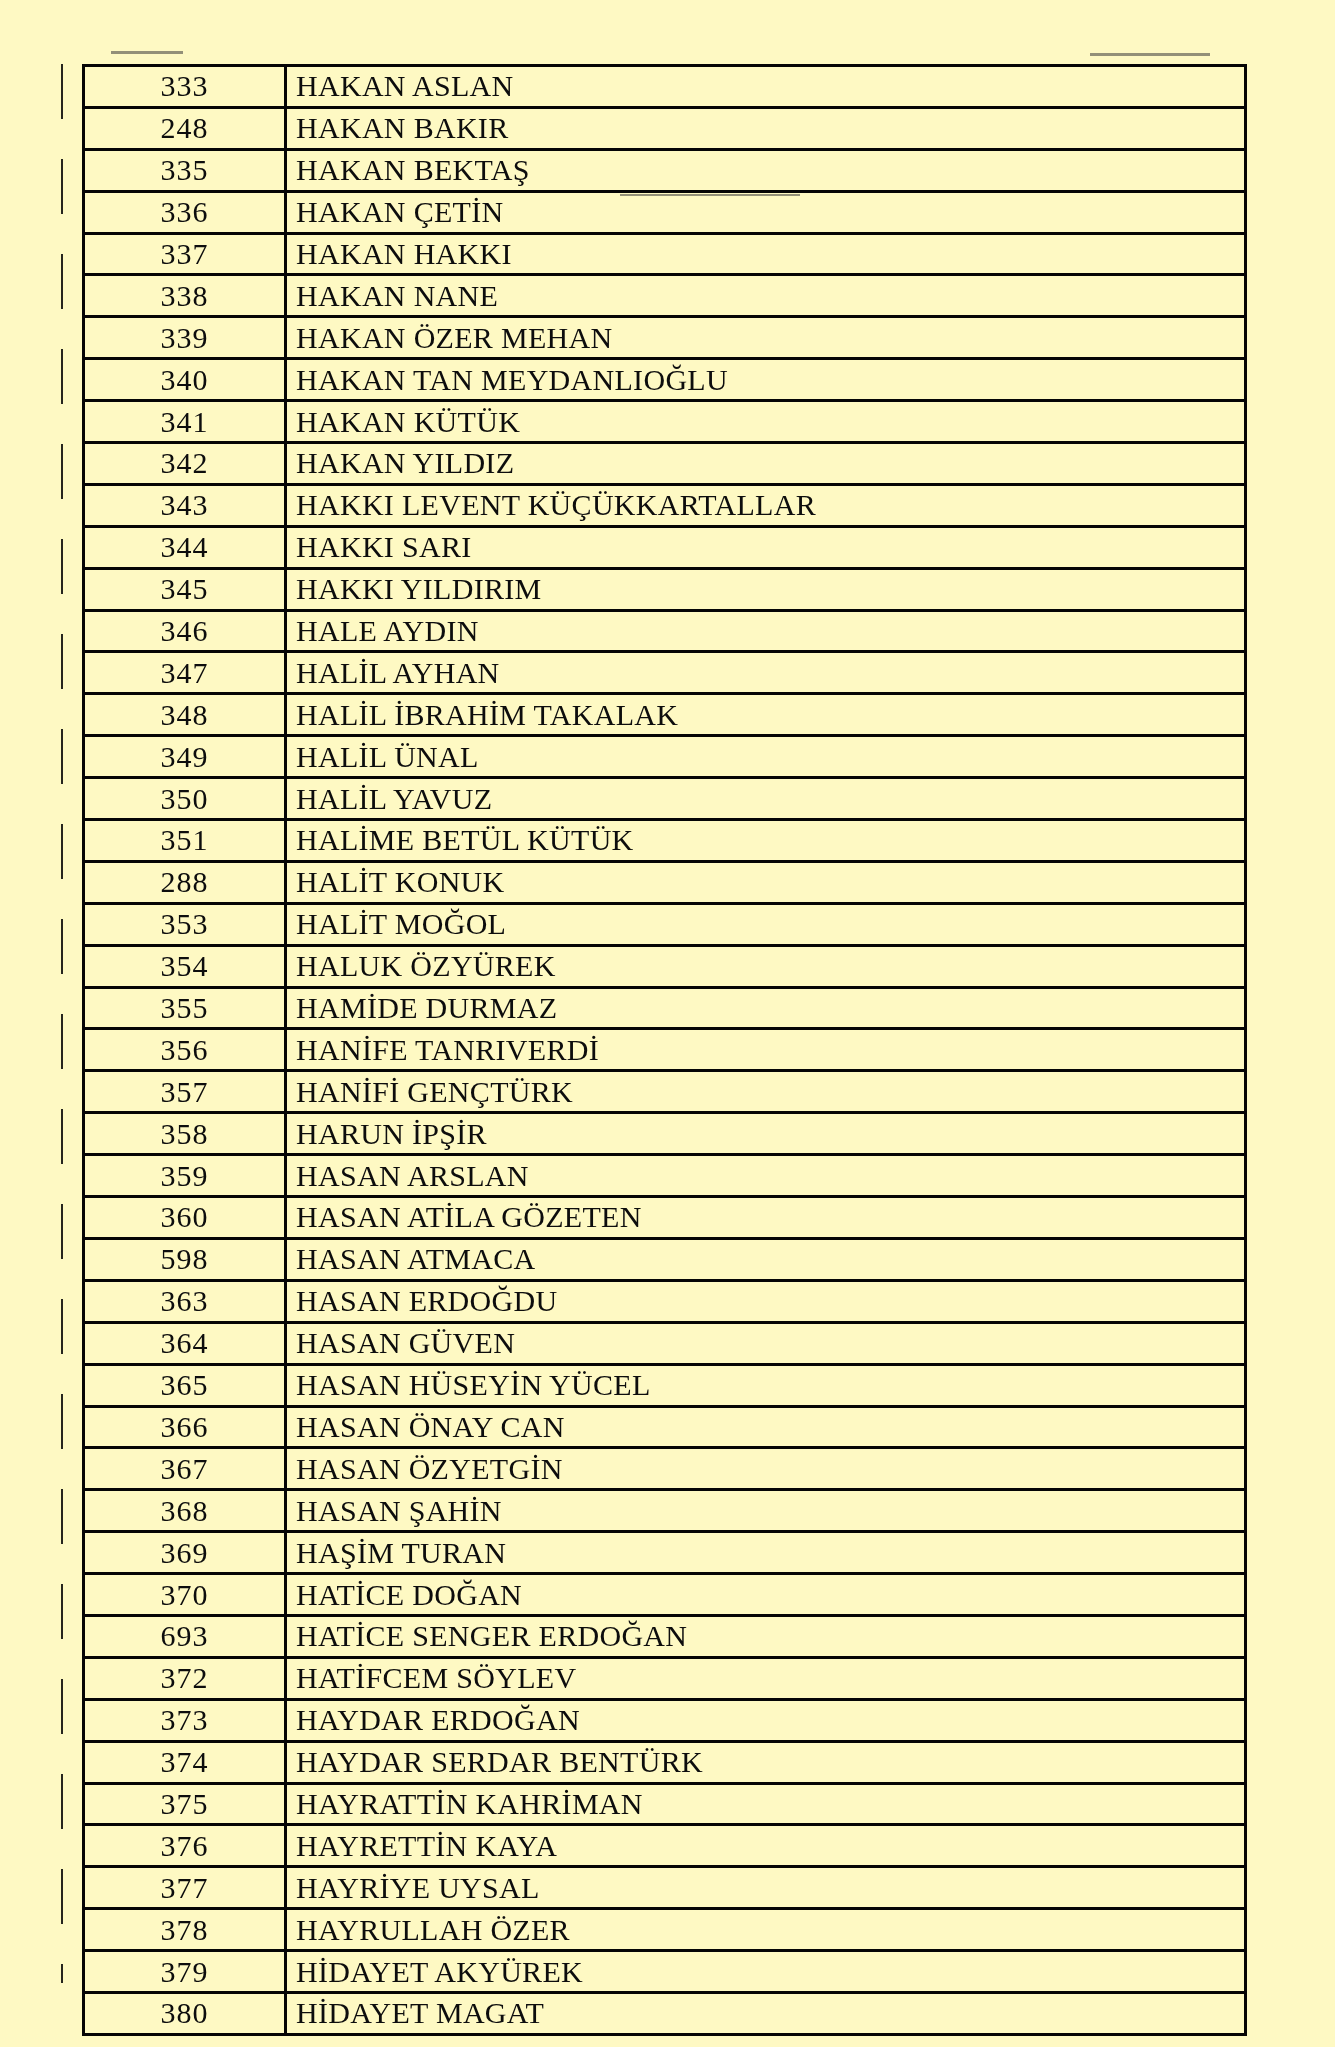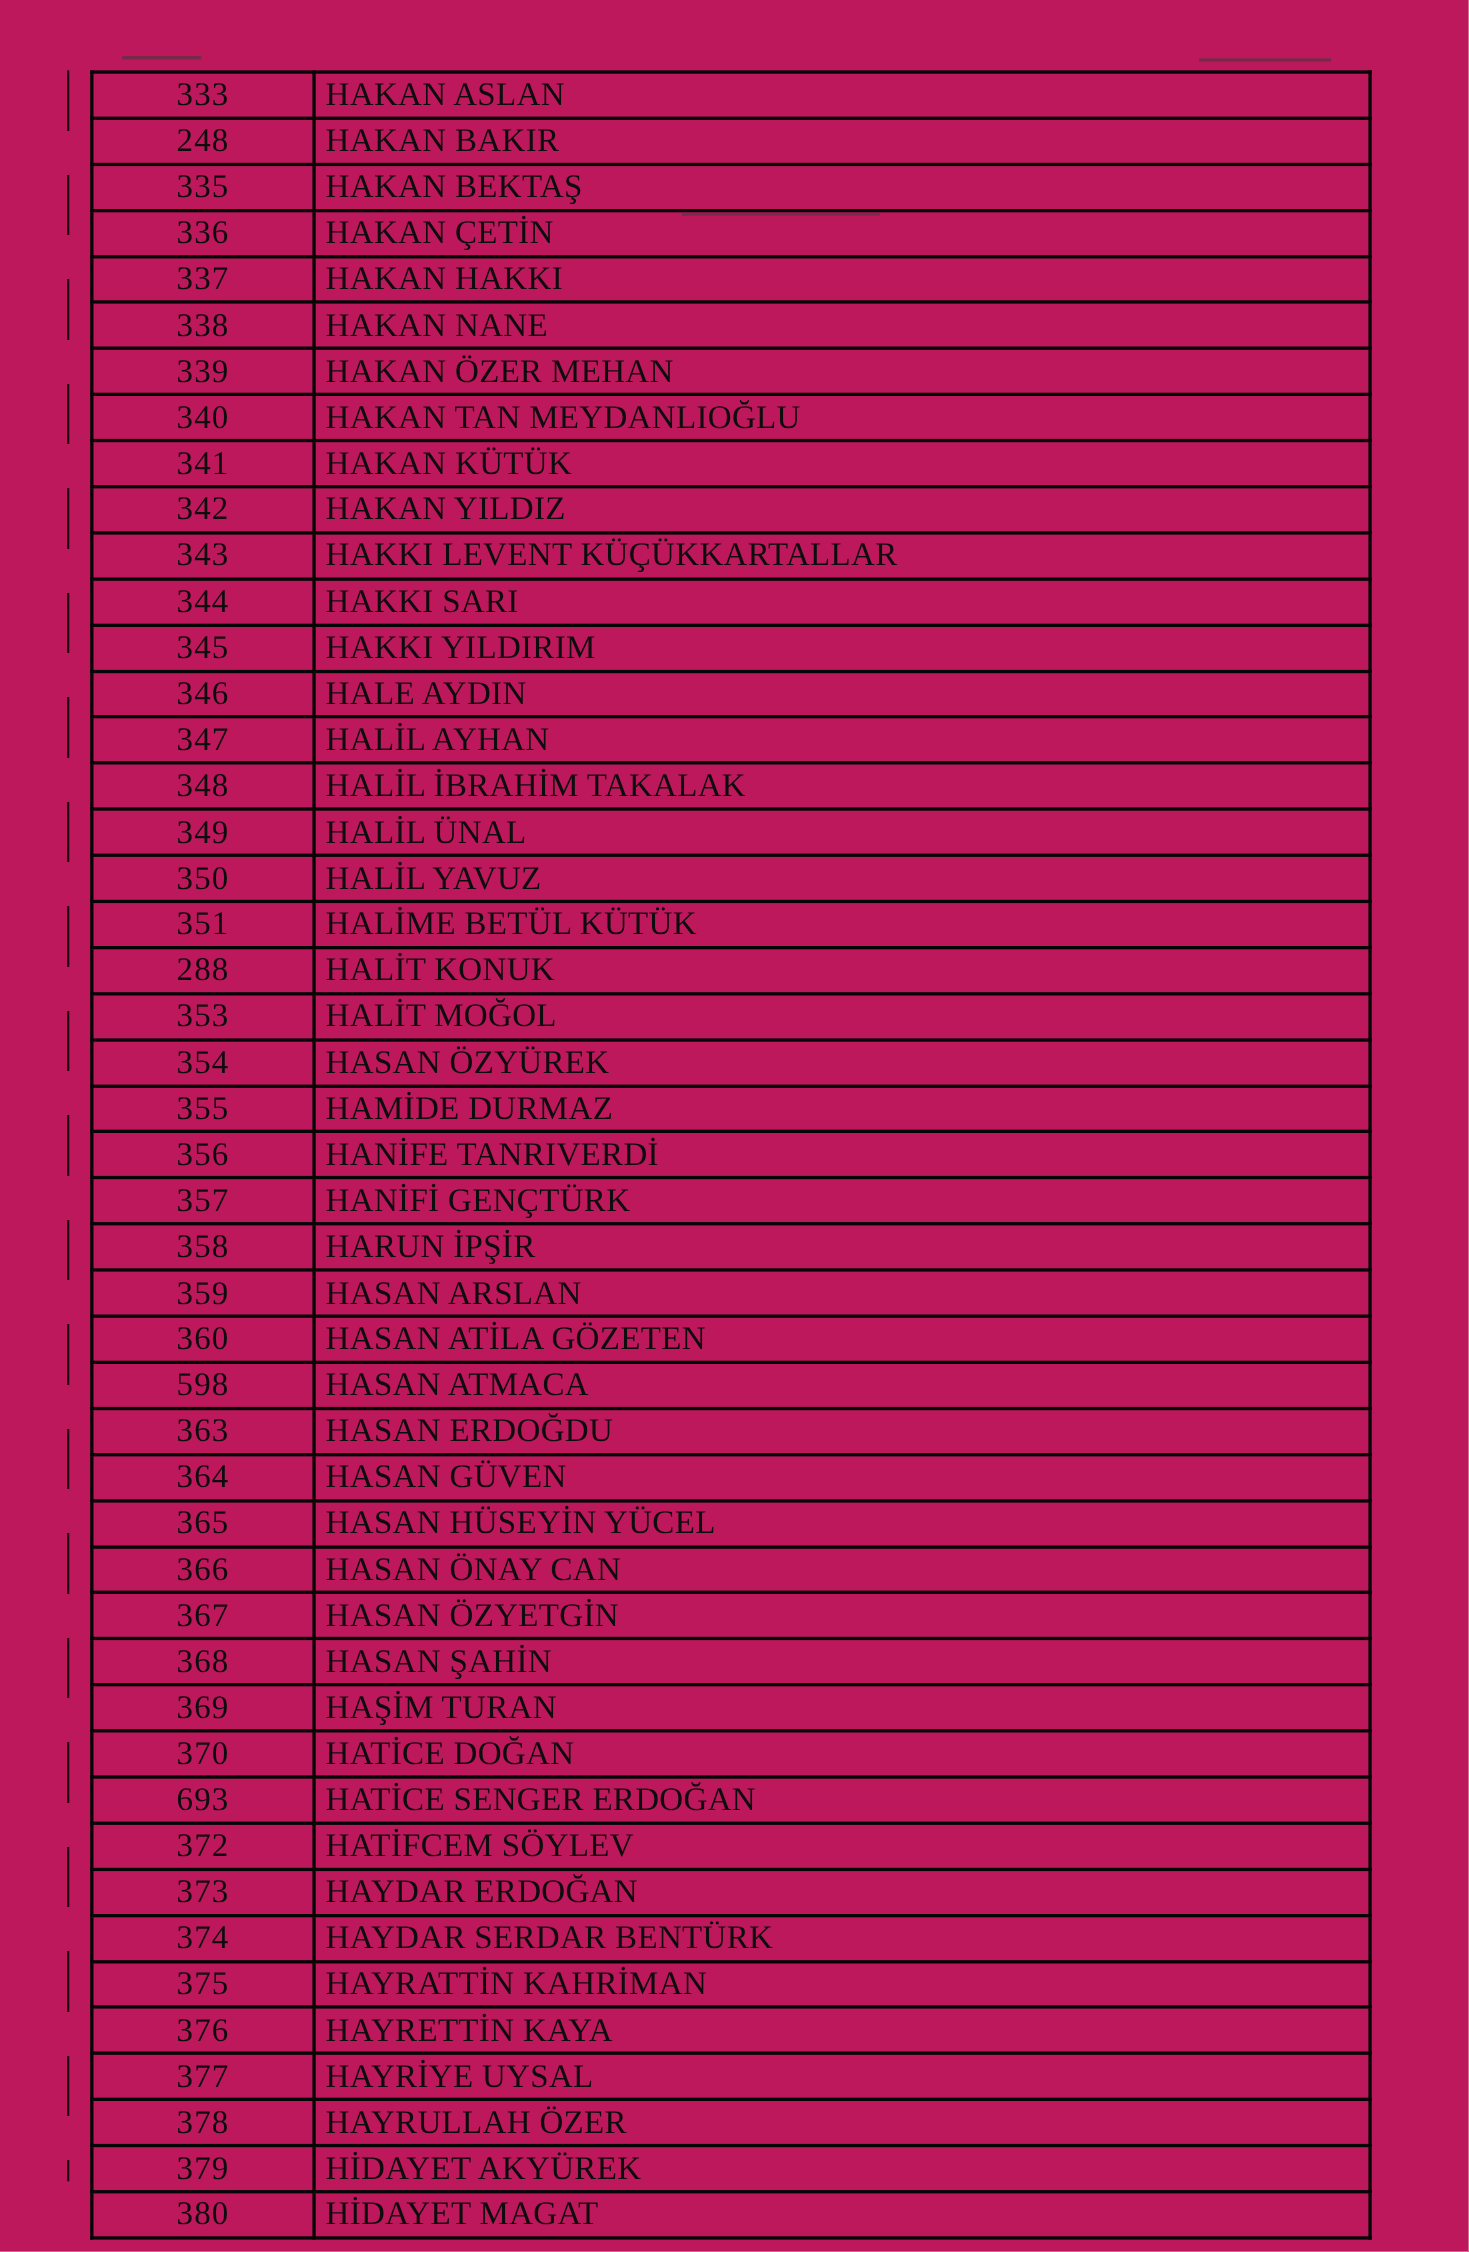--- a/index.html
+++ b/index.html
@@ -10,21 +10,21 @@
     width: 1335px;
     height: 2047px;
     background: #ffffff;
     position: relative;
     font-family: "Liberation Serif", serif;
     color: #0d0d0d;
   }
   .page {
     position: absolute;
     inset: 0;
-    background: #be185d;
+    background: #fef9c3;
   }
   table.name-table {
     position: absolute;
     left: 82px;
     top: 64px;
     width: 1165px;
     border-collapse: collapse;
     table-layout: fixed;
   }
   table.name-table td {
@@ -178,21 +178,21 @@
           <td class="name">HALİT KONUK</td>
         </tr>
 
         <tr>
           <td class="num">353</td>
           <td class="name">HALİT MOĞOL</td>
         </tr>
 
         <tr>
           <td class="num">354</td>
-          <td class="name">HASAN ÖZYÜREK</td>
+          <td class="name">HALUK ÖZYÜREK</td>
         </tr>
 
         <tr>
           <td class="num">355</td>
           <td class="name">HAMİDE DURMAZ</td>
         </tr>
 
         <tr>
           <td class="num">356</td>
           <td class="name">HANİFE TANRIVERDİ</td>

